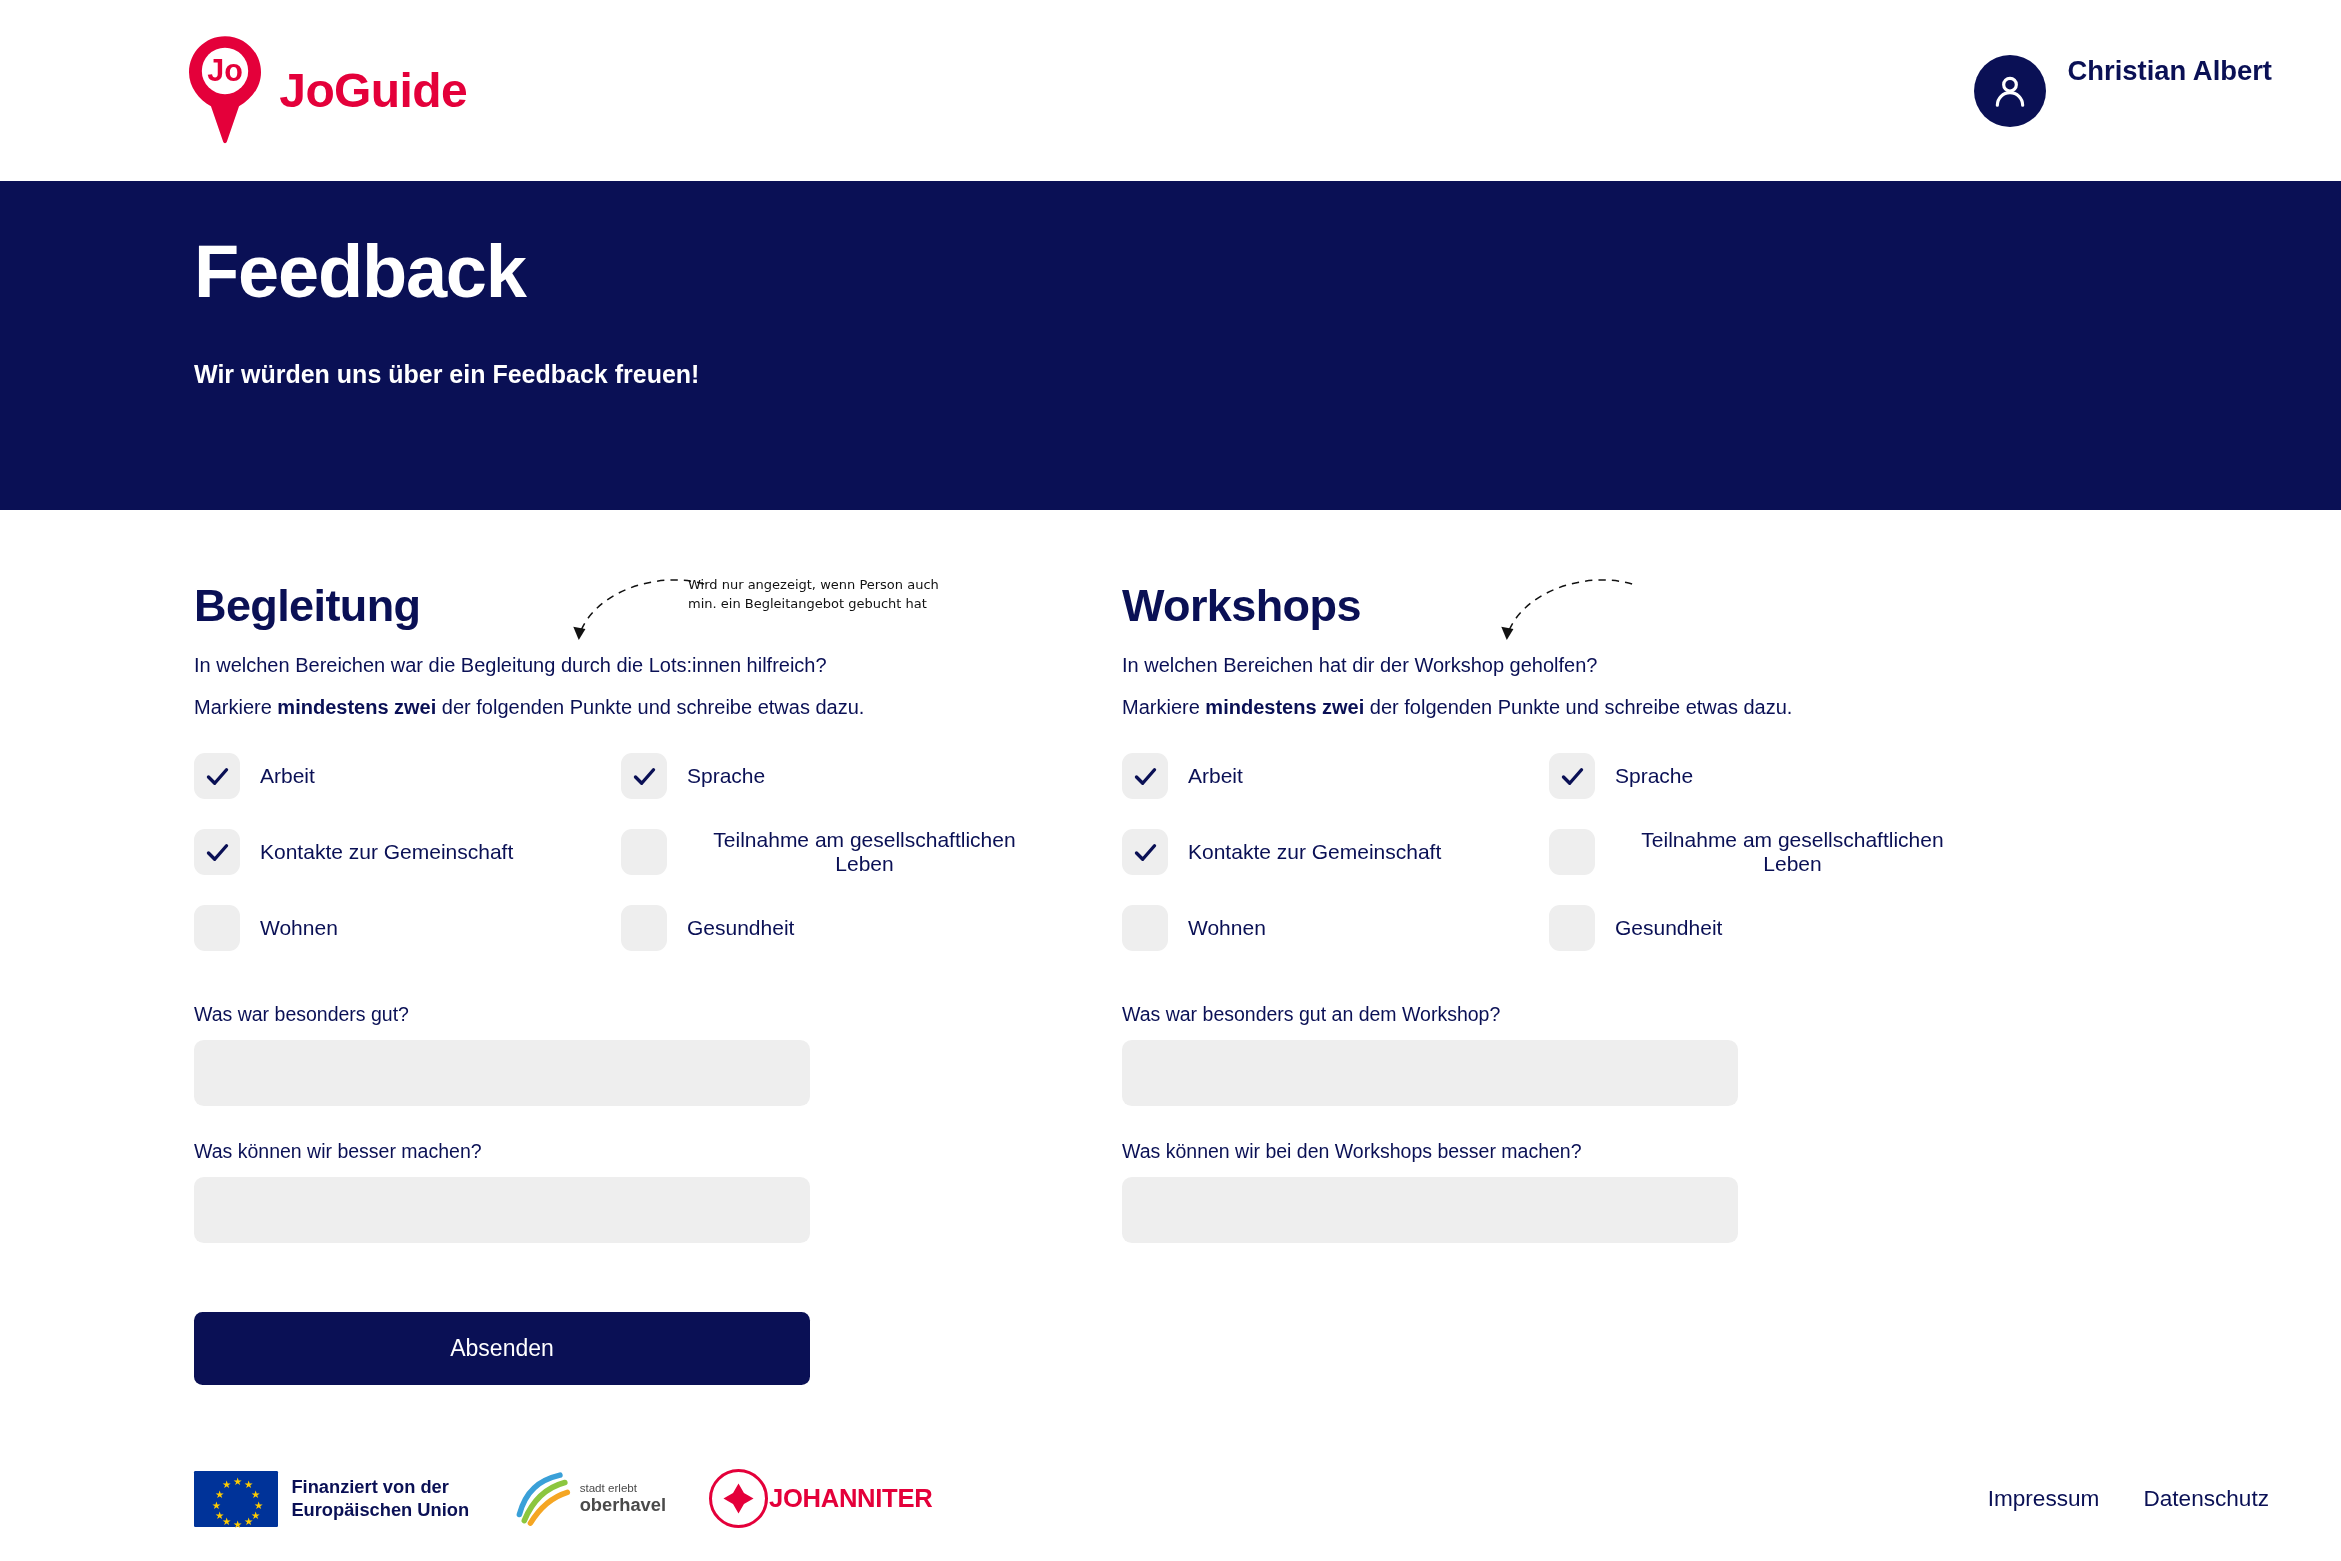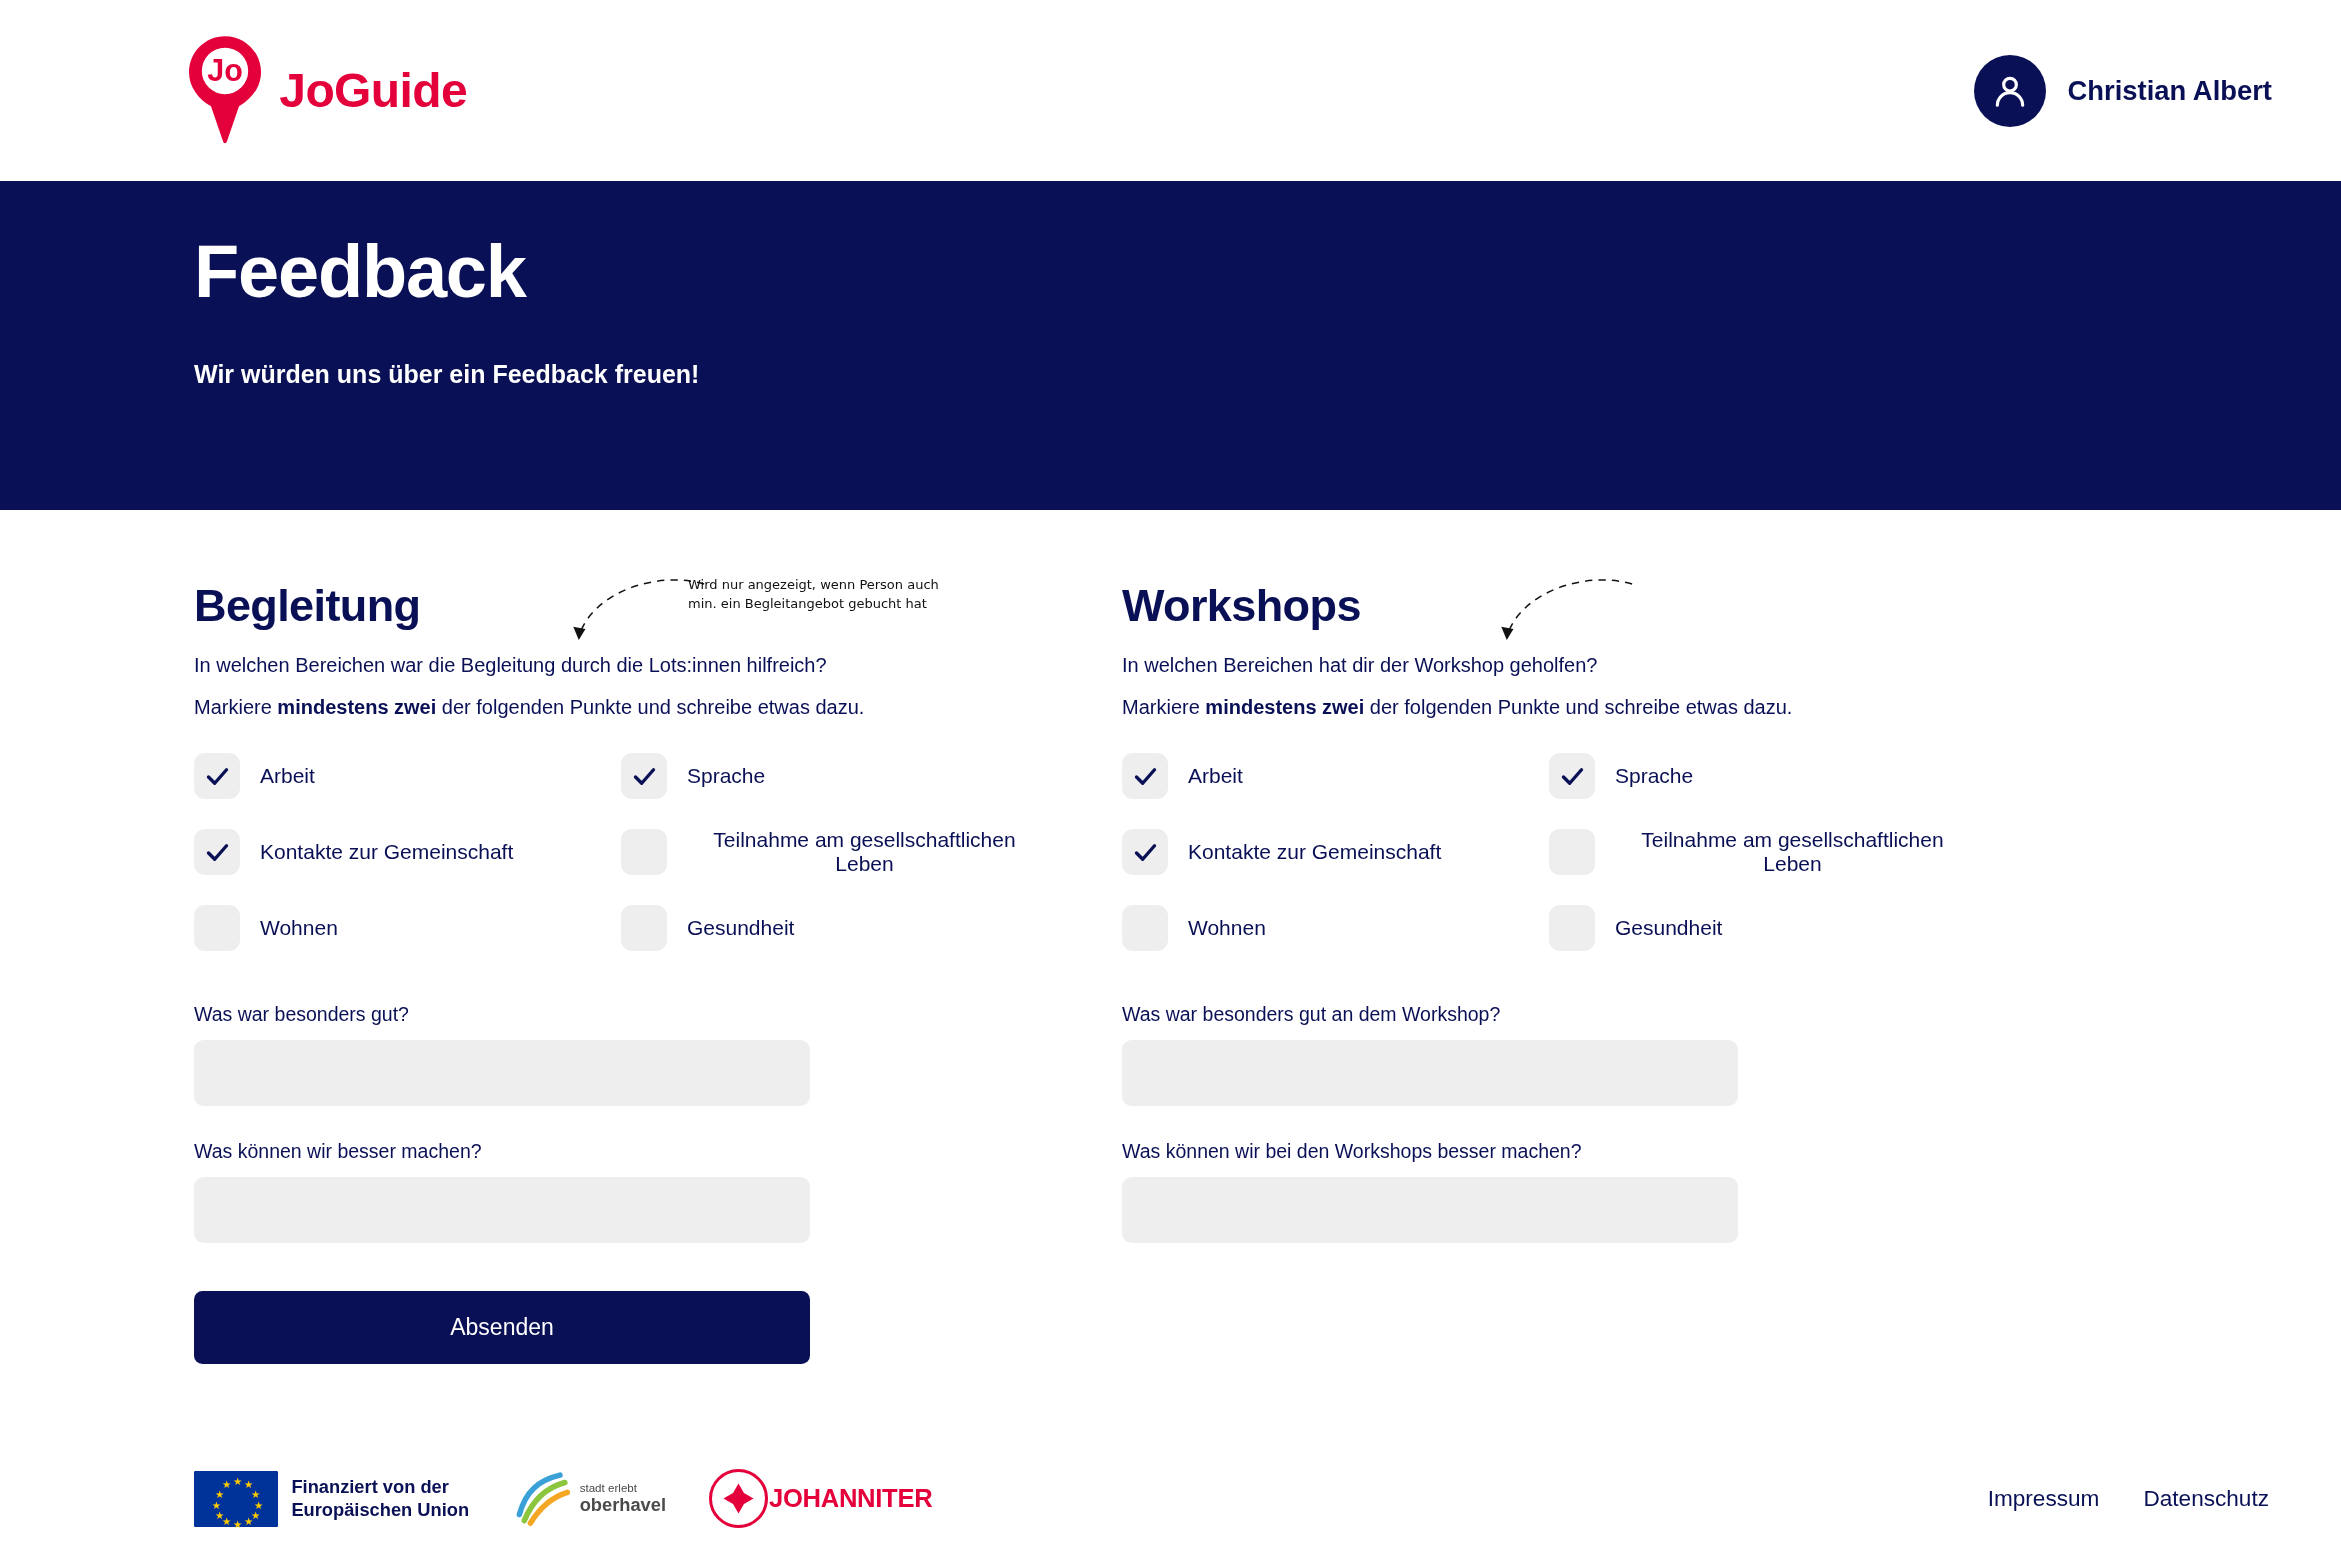--- a/index.html
+++ b/index.html
@@ -23,21 +23,21 @@
   }
   .brand { display: flex; align-items: center; gap: 18.3px; }
   .pin-logo { width: 72px; height: 109px; position: relative; }
   .pin-logo svg { width: 72px; height: 109px; display: block; }
   .brand-name {
     font-size: 48px;
     font-weight: 700;
     color: #e4003a;
     letter-spacing: -0.6px;
   }
-  .user-area { display: flex; align-items: center; gap: 22px; }
+  .user-area { display: flex; align-items: flex-start; gap: 22px; }
   .avatar {
     width: 72px; height: 72px; border-radius: 50%;
     background: #0a1055; display: flex; align-items: center; justify-content: center;
   }
   .avatar svg { width: 38px; height: 38px; }
   .user-name { font-size: 27.4px; font-weight: 700; color: #0a1055; }
 
   
   .hero {
     background: #0a1055;
@@ -142,21 +142,21 @@
   .submit-btn {
     width: 616px;
     height: 73px;
     background: #0a1055;
     color: #ffffff;
     border: none;
     border-radius: 8.5px;
     font-size: 23px;
     font-family: "Liberation Sans", sans-serif;
     cursor: pointer;
-    margin-top: 14px;
+    margin-top: 35px;
   }
 
   
   .footer {
     position: absolute;
     left: 0; right: 0;
     top: 1436px;
     height: 125px;
     display: flex;
     align-items: center;

